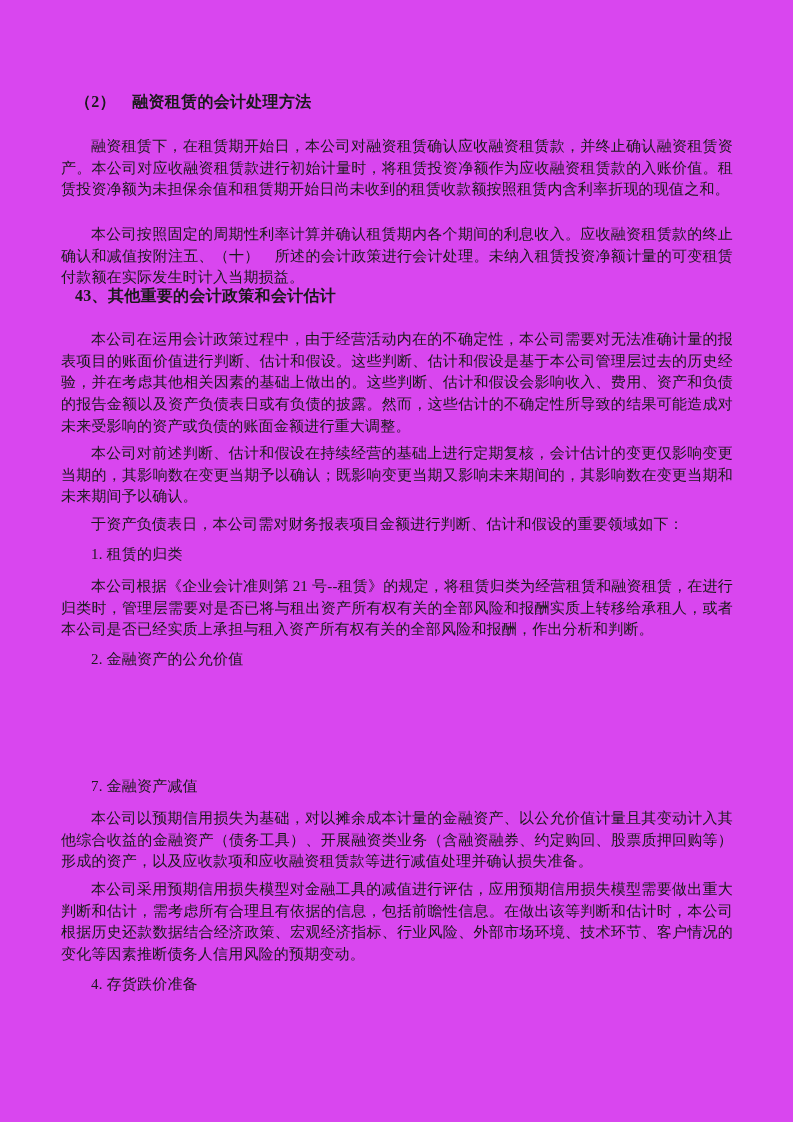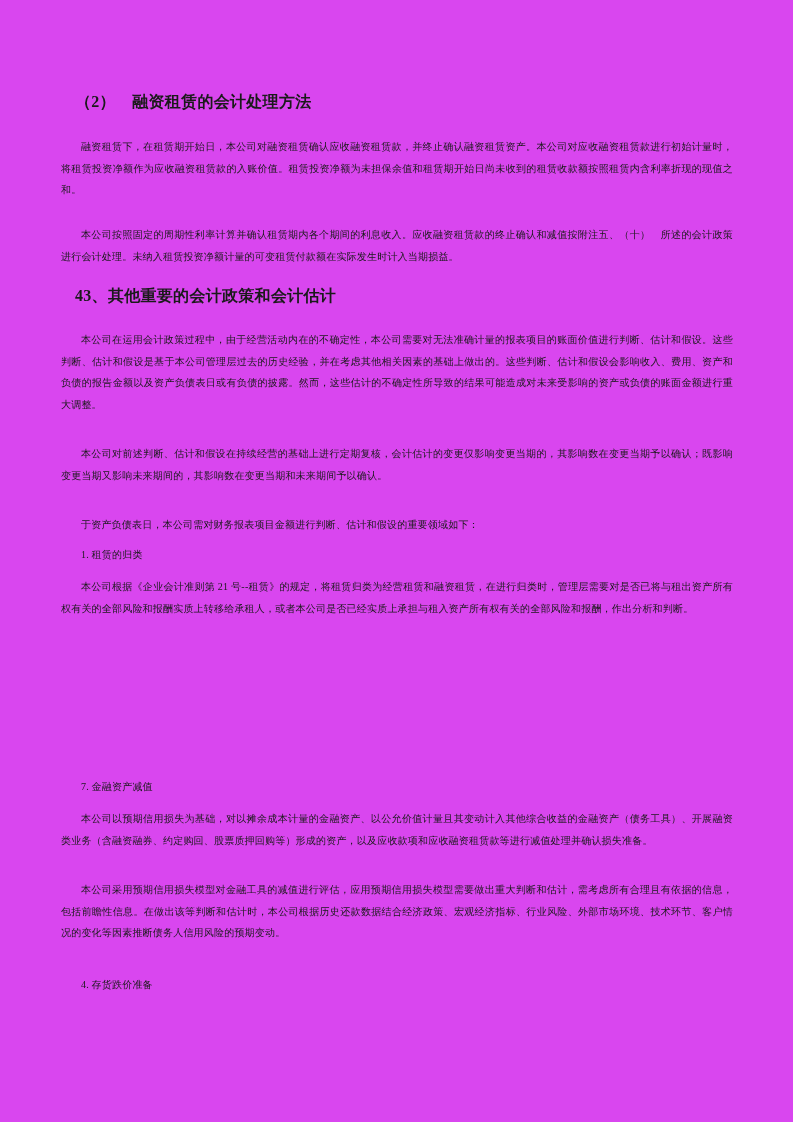--- a/index.html
+++ b/index.html
@@ -14,21 +14,21 @@
     background: #d946ef;
     color: #1a1a1a;
     font-family: "Liberation Serif", "DejaVu Serif", serif;
     overflow: hidden;
   }
   .blk {
     position: absolute;
     left: 61px;
     width: 672px;
     margin: 0;
-    font-size: 10px;
+    font-size: 15px;
     line-height: 21.7px;
     text-align: justify;
     text-justify: inter-ideograph;
     letter-spacing: 0.2px;
   }
   .indent { text-indent: 2em; }
   .hd {
     position: absolute;
     left: 75px;
     width: 658px;
@@ -71,20 +71,21 @@
   <p class="blk indent b-p3">本公司在运用会计政策过程中，由于经营活动内在的不确定性，本公司需要对无法准确计量的报表项目的账面价值进行判断、估计和假设。这些判断、估计和假设是基于本公司管理层过去的历史经验，并在考虑其他相关因素的基础上做出的。这些判断、估计和假设会影响收入、费用、资产和负债的报告金额以及资产负债表日或有负债的披露。然而，这些估计的不确定性所导致的结果可能造成对未来受影响的资产或负债的账面金额进行重大调整。</p>
 
   <p class="blk indent b-p4">本公司对前述判断、估计和假设在持续经营的基础上进行定期复核，会计估计的变更仅影响变更当期的，其影响数在变更当期予以确认；既影响变更当期又影响未来期间的，其影响数在变更当期和未来期间予以确认。</p>
 
   <p class="blk indent b-p5">于资产负债表日，本公司需对财务报表项目金额进行判断、估计和假设的重要领域如下：</p>
 
   <p class="blk indent b-i1t">1. 租赁的归类</p>
 
   <p class="blk indent b-i1p">本公司根据《企业会计准则第 21 号--租赁》的规定，将租赁归类为经营租赁和融资租赁，在进行归类时，管理层需要对是否已将与租出资产所有权有关的全部风险和报酬实质上转移给承租人，或者本公司是否已经实质上承担与租入资产所有权有关的全部风险和报酬，作出分析和判断。</p>
 
+  <p class="blk indent b-i2t">2. 金融资产的公允价值</p>
 
 
   <p class="blk indent b-i3t">7. 金融资产减值</p>
 
   <p class="blk indent b-i3p1">本公司以预期信用损失为基础，对以摊余成本计量的金融资产、以公允价值计量且其变动计入其他综合收益的金融资产（债务工具）、开展融资类业务（含融资融券、约定购回、股票质押回购等）形成的资产，以及应收款项和应收融资租赁款等进行减值处理并确认损失准备。</p>
 
   <p class="blk indent b-i3p2">本公司采用预期信用损失模型对金融工具的减值进行评估，应用预期信用损失模型需要做出重大判断和估计，需考虑所有合理且有依据的信息，包括前瞻性信息。在做出该等判断和估计时，本公司根据历史还款数据结合经济政策、宏观经济指标、行业风险、外部市场环境、技术环节、客户情况的变化等因素推断债务人信用风险的预期变动。</p>
 
   <p class="blk indent b-i4t">4. 存货跌价准备</p>
 

